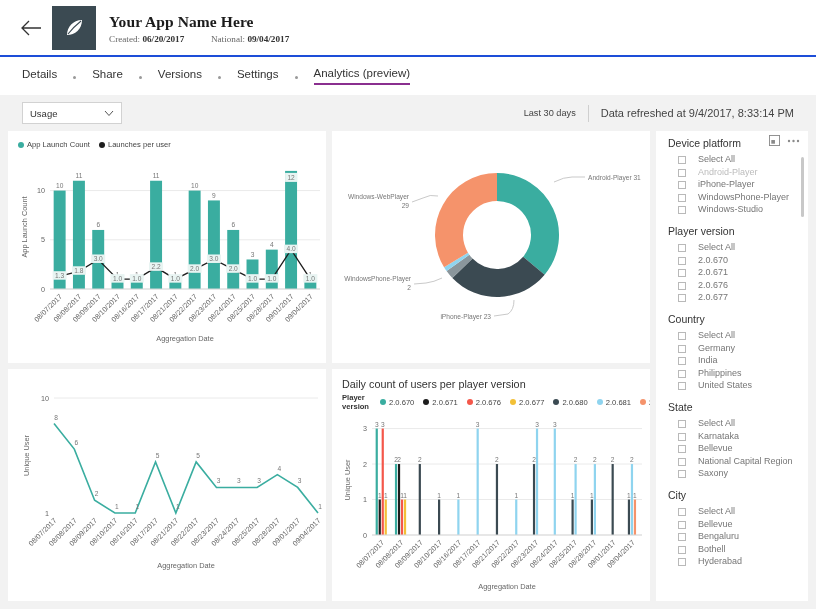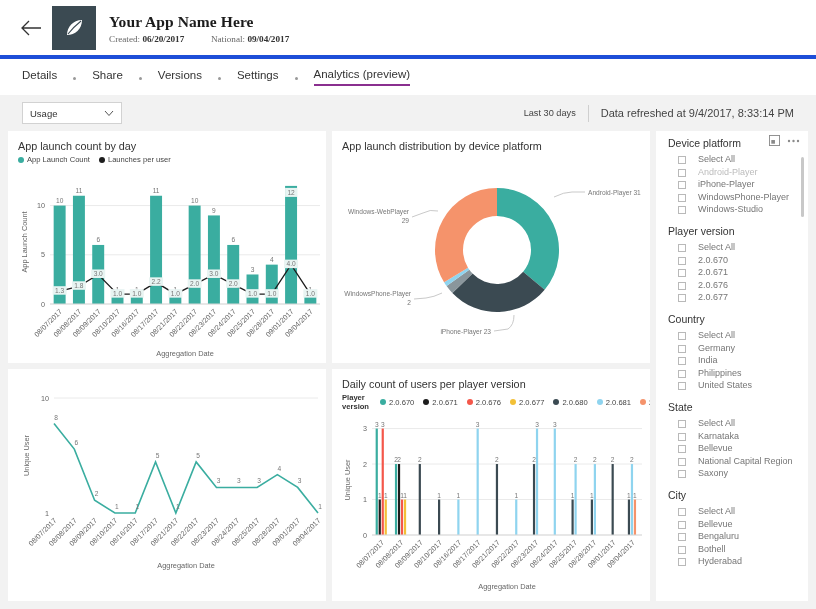--- a/index.html
+++ b/index.html
@@ -44,21 +44,21 @@
   .toolbar { display: flex; align-items: flex-start; gap: 25px; margin-top: 2px; }
   .tool {
     width: 42px; display: flex; flex-direction: column;
     align-items: center; cursor: pointer; color: #3a3a3a;
   }
   .tool.disabled { color: #c8c8c8; cursor: default; }
   .tool .tlabel { font-size: 9px; margin-top: 5px; }
 
   
   .tabbar {
-    height: 40px; background: #fff; border-top: 4px solid #1d4ed8;
+    height: 40px; background: #fff; border-top: 2px solid #1d4ed8;
     display: flex; align-items: center; padding-left: 22px;
   }
   .tab {
     font-size: 11.5px; color: #333; cursor: pointer;
     padding-bottom: 4px; position: relative;
   }
   .tab.active { border-bottom: 2px solid #8a2f8f; }
   .tabdot {
     width: 3px; height: 3px; border-radius: 50%;
     background: #999; margin: 0 16px; position: relative; top: 1px;
@@ -181,21 +181,20 @@
   <div class="spacer"></div>
   <div class="rangetxt">Last 30 days</div>
   <div class="vbar"></div>
   <div class="refreshtxt">Data refreshed at 9/4/2017, 8:33:14 PM</div>
 </div>
 
 <div class="body">
   <div class="charts">
 
     <div class="card">
-      <div class="card-title">App launch count by day</div>
       <div class="legend">
         <div class="li">
           <span class="dot" style="background:#3aada0"></span>
           <span>App Launch Count</span>
         </div>
         <div class="li">
           <span class="dot" style="background:#1d1d1d"></span>
           <span>Launches per user</span>
         </div>
       </div>
@@ -280,21 +279,20 @@
             <text x="0" y="0" text-anchor="end" class="axlabel" transform="translate(256.7857142857143,146) rotate(-45)">08/28/2017</text>
             <text x="0" y="0" text-anchor="end" class="axlabel" transform="translate(276.0714285714286,146) rotate(-45)">09/01/2017</text>
             <text x="0" y="0" text-anchor="end" class="axlabel" transform="translate(295.35714285714283,146) rotate(-45)">09/04/2017</text>
             <text x="0" y="0" text-anchor="middle" class="axtitle" transform="translate(9,76) rotate(-90)">App Launch Count</text>
             <text x="167" y="190" text-anchor="middle" class="axtitle">Aggregation Date</text>
           </svg>
       </div>
     </div>
 
     <div class="card">
-      <div class="card-title">App launch distribution by device platform</div>
       <div class="chartarea">
         <svg id="svg-chart2" width="310" height="200" viewBox="0 0 310 200">
             <path d="M 155 33 A 62 62 0 0 1 202.656122666269 134.65972733665126 L 181.13400275247008 116.7488827330023 A 34 34 0 0 0 155 61 Z" fill="#3aada0"></path>
             <path d="M 202.656122666269 134.65972733665126 A 62 62 0 0 1 110.36598462700427 138.03260010367933 L 130.52328189222814 118.59852263750156 A 34 34 0 0 0 181.13400275247008 116.7488827330023 Z" fill="#3b4a52"></path>
             <path d="M 110.36598462700427 138.03260010367933 A 62 62 0 0 1 104.57603607439496 131.0752527645931 L 127.3481488149908 114.78320312897041 A 34 34 0 0 0 130.52328189222814 118.59852263750156 Z" fill="#8a969c"></path>
             <path d="M 104.57603607439496 131.0752527645931 A 62 62 0 0 1 102.07722847968454 127.2983011102517 L 125.97783497273022 112.71197157658965 A 34 34 0 0 0 127.3481488149908 114.78320312897041 Z" fill="#8fd4ef"></path>
             <path d="M 102.07722847968454 127.2983011102517 A 62 62 0 0 1 155 33 L 155 61 A 34 34 0 0 0 125.97783497273022 112.71197157658965 Z" fill="#f5936b"></path>
             <path d="M 212 42 q 10 -5 18 -5 L 243 37" fill="none" stroke="#bbb" stroke-width="0.8"></path>
             <text x="246" y="40" text-anchor="start" class="vallabel">Android-Player 31</text>
             <path d="M 172 160 q 0 10 -6 14 L 152 176" fill="none" stroke="#bbb" stroke-width="0.8"></path>

